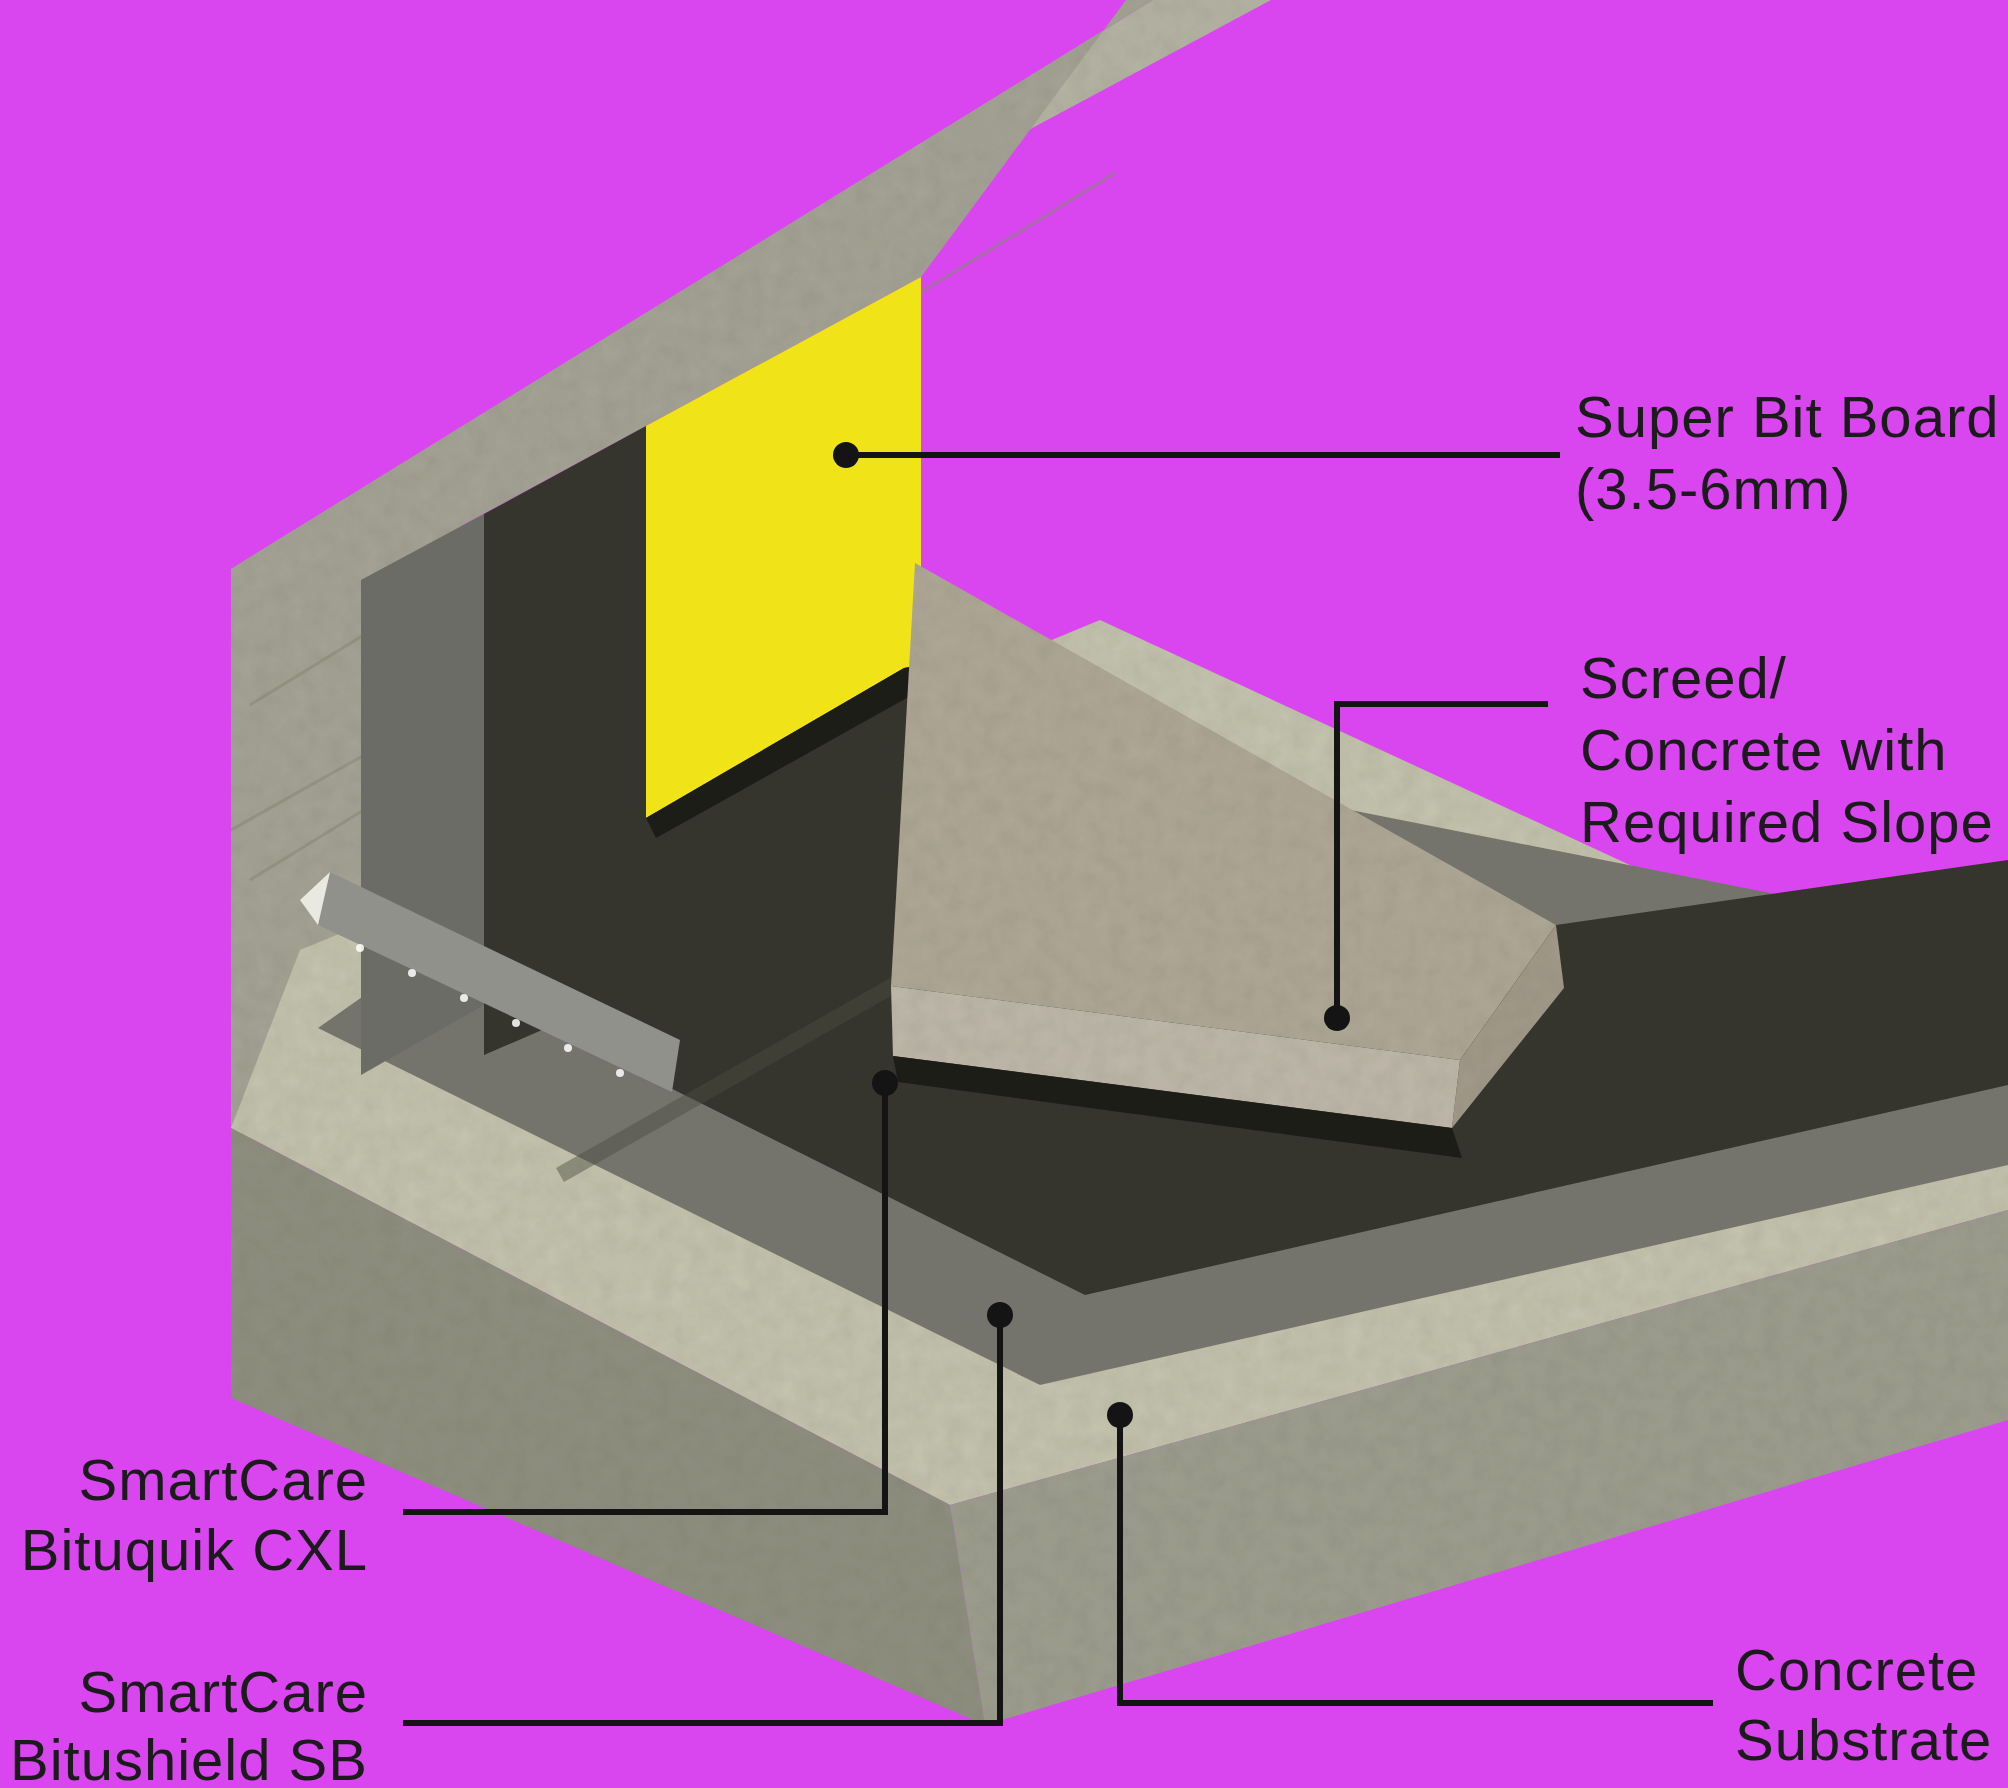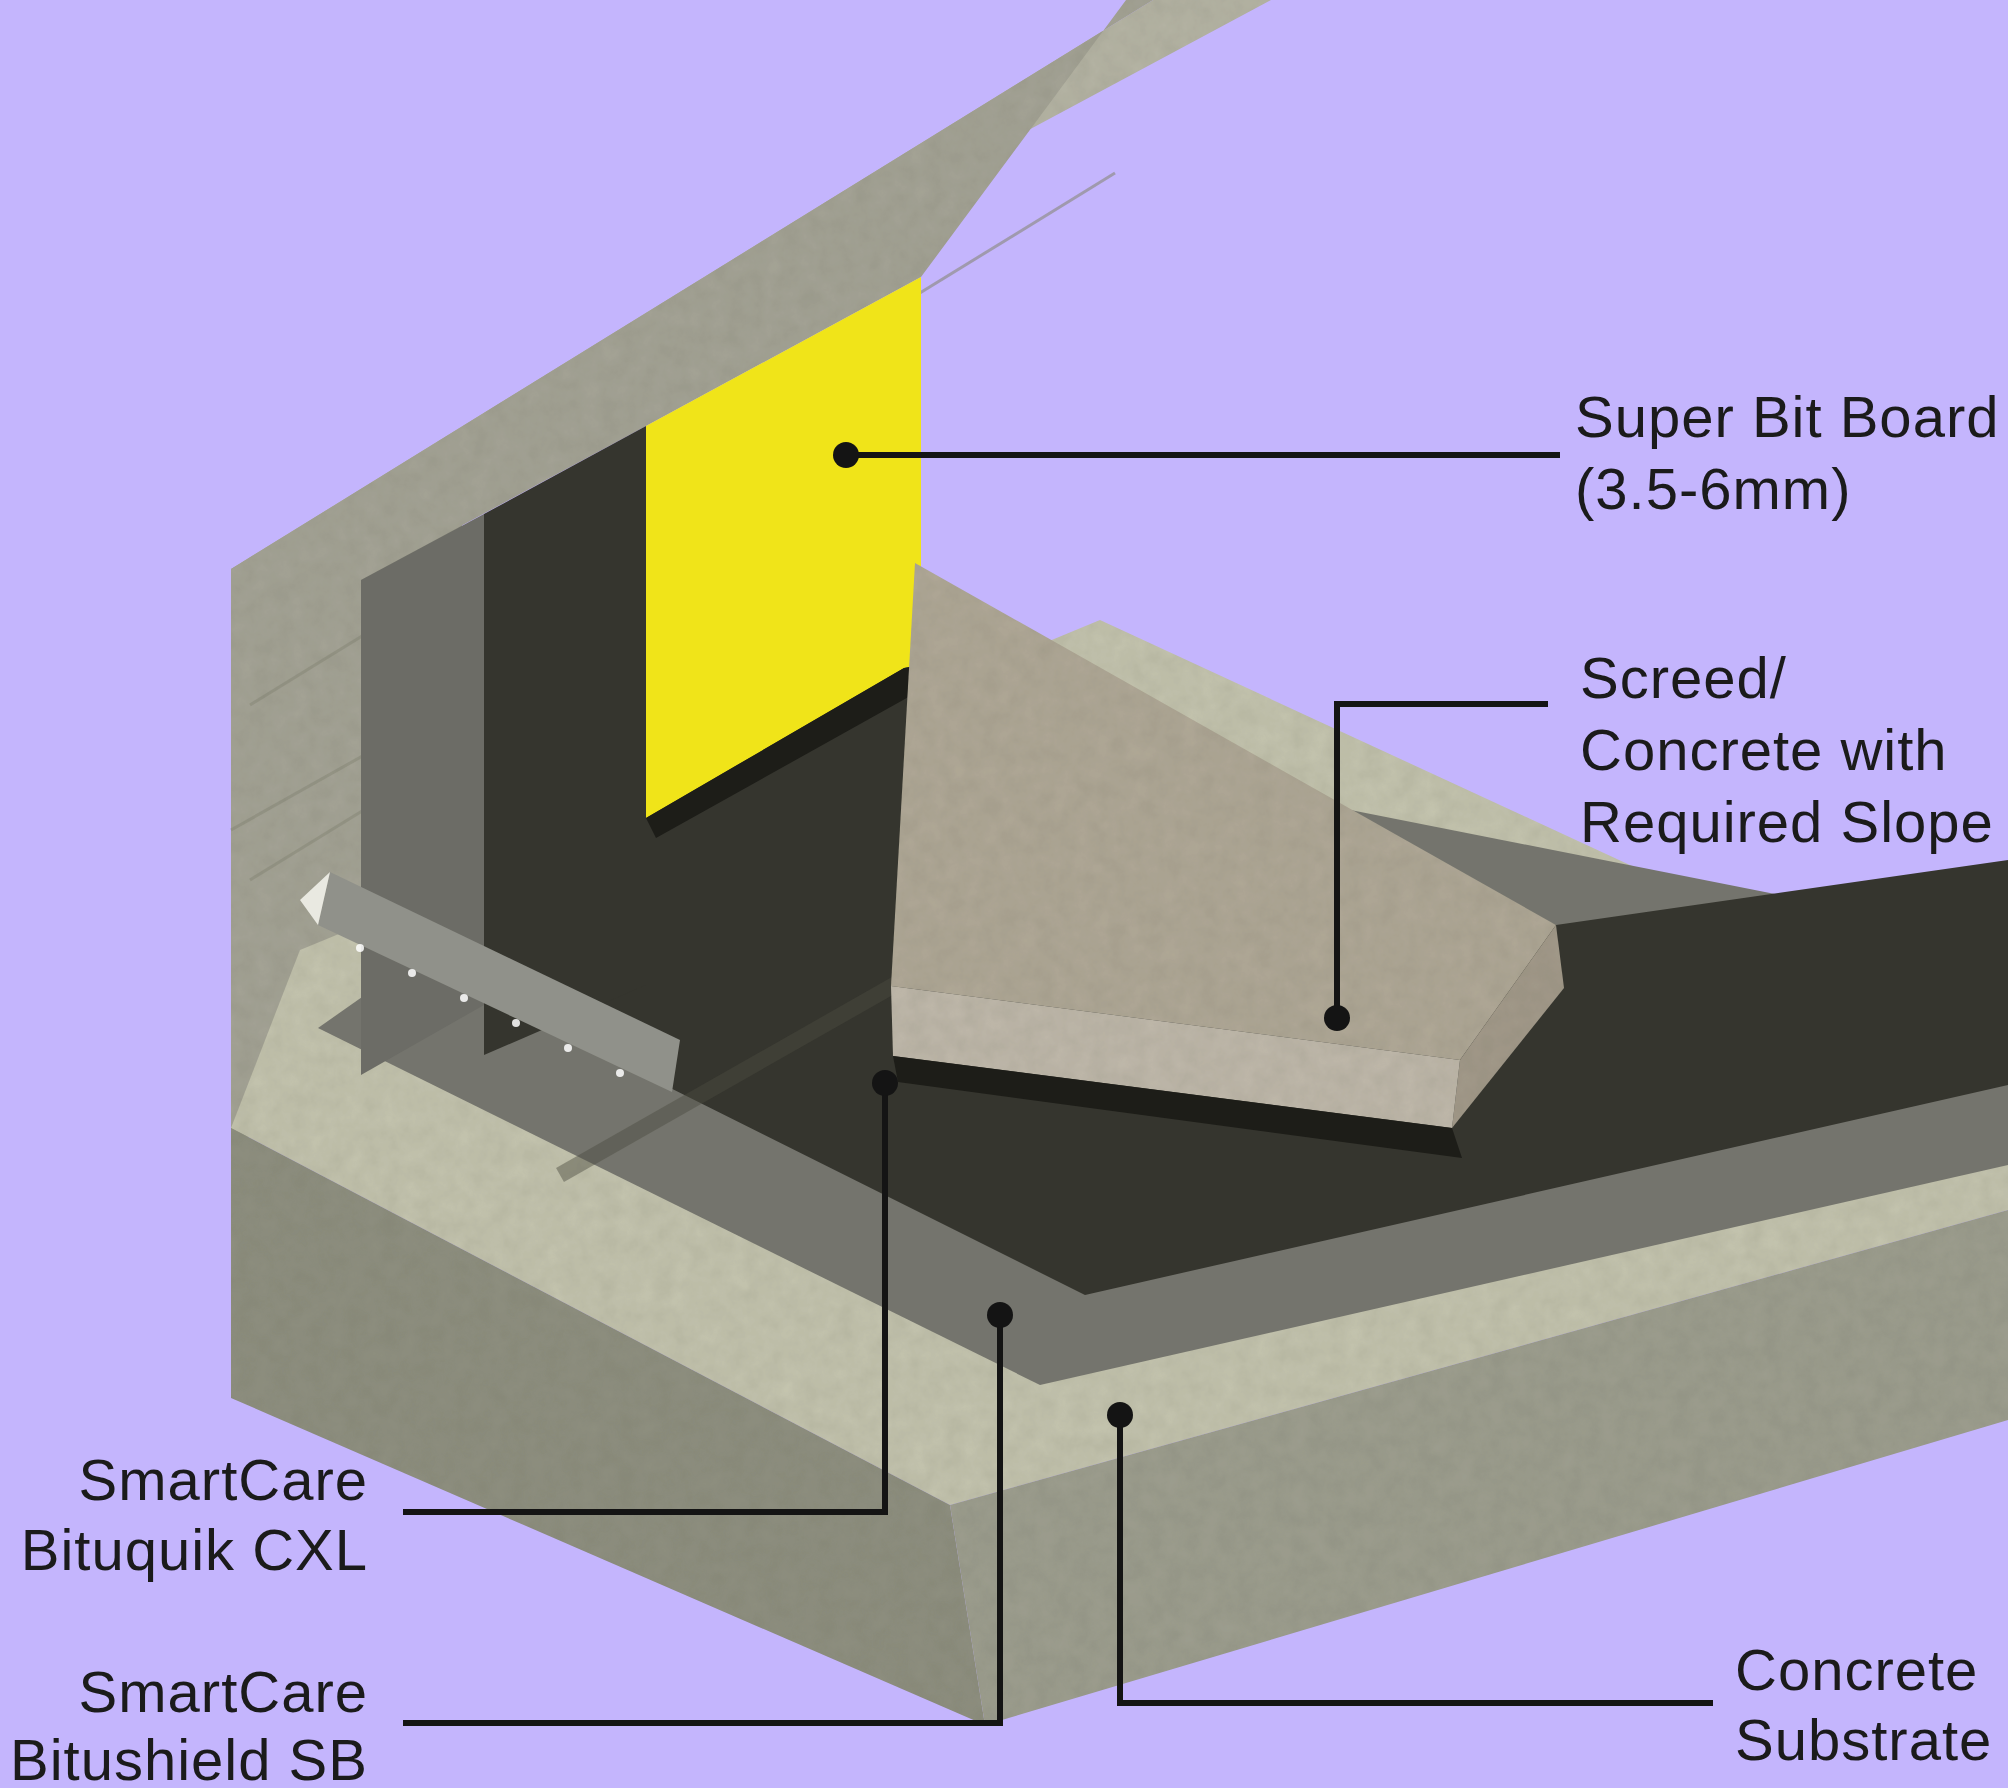--- a/index.html
+++ b/index.html
@@ -1,16 +1,16 @@
 <!DOCTYPE html>
 <html><head>
 <meta charset="utf-8">
 <style>
   html,body{margin:0;padding:0;background:#ffffff;}
-  .stage{width:2008px;height:1788px;position:relative;background:#c4b5fd;overflow:hidden;}
+  .stage{width:2008px;height:1788px;position:relative;background:#d946ef;overflow:hidden;}
   svg{display:block;}
   .lbl{
     font-family:"Liberation Sans", sans-serif;
     font-size:58px;
     letter-spacing:1px;
     fill:#1b1b1b;
   }
   .leader{fill:none;stroke:#141414;stroke-width:6;}
   .dot{fill:#141414;stroke:none;}
   .seam{stroke:#4c4c41;stroke-width:16;opacity:.45;fill:none;}

